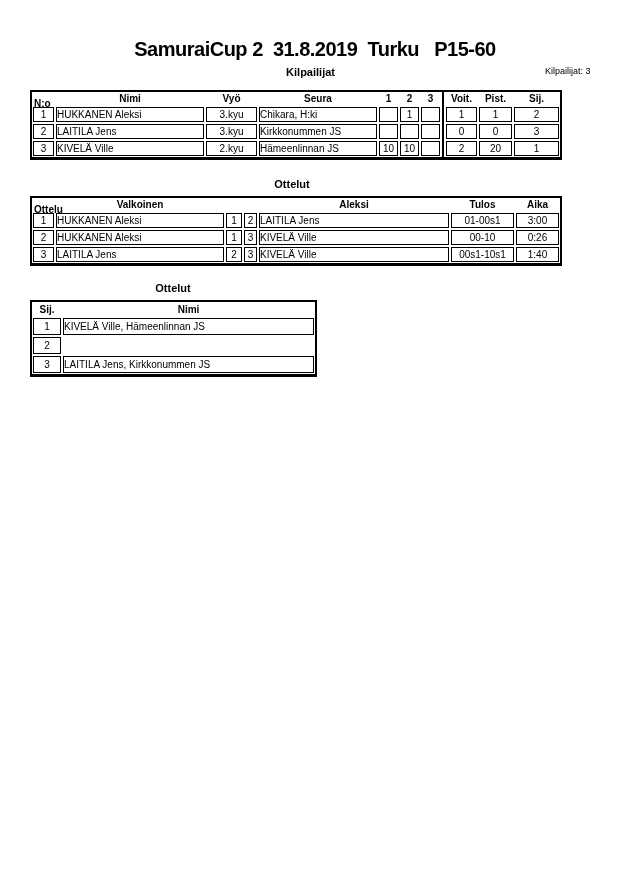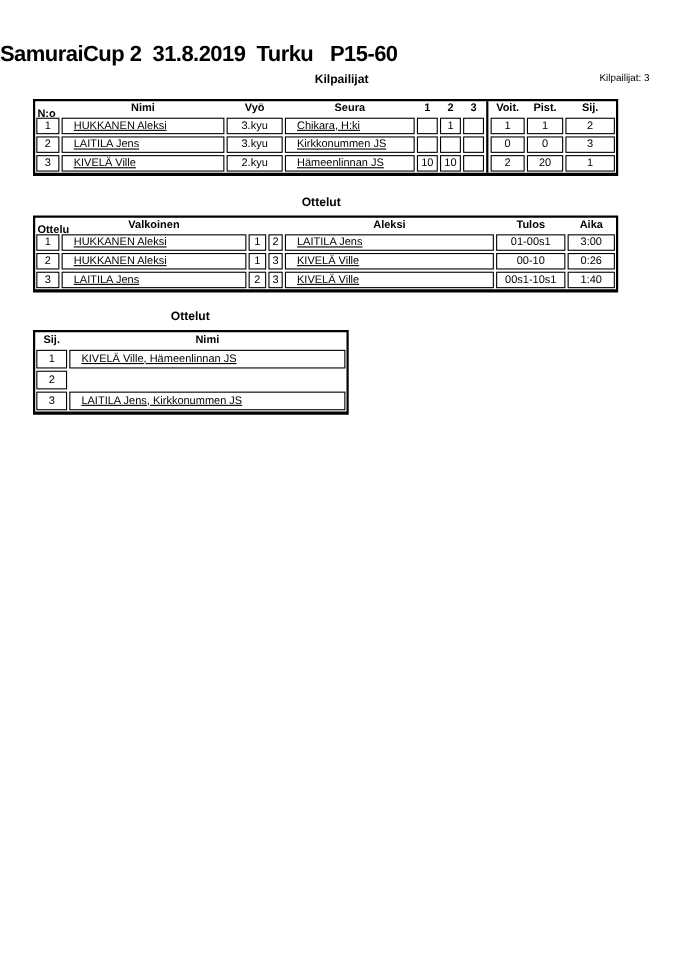--- a/index.html
+++ b/index.html
@@ -1,21 +1,21 @@
 <!DOCTYPE html>
 <html><head>
 <meta charset="utf-8">
 <style>
   html,body { margin:0; padding:0; background:#ffffff; }
   .page {
     position:relative; width:630px; height:891px; background:#ffffff;
     font-family:"Liberation Sans", sans-serif; color:#000; overflow:hidden;
   }
   .title {
-    position:absolute; top:38px; left:0; width:630px; text-align:left;
+    position:absolute; top:38px; left:0; width:630px; text-align:center;
     font-size:20px; font-weight:bold; white-space:pre; letter-spacing:-0.5px;
   }
   .section-title {
     position:absolute; font-size:11px; font-weight:bold; text-align:center; width:200px;
   }
   .st-kilpailijat { left:135px; top:66px;text-align:right; }
   .st-ottelut    { left:192px; top:178px; }
   .st-tulokset   { left:73px;  top:282px; }
   .comp-count { position:absolute; top:66px; left:545px; font-size:9px;text-align:right; }
 
@@ -34,21 +34,21 @@
   .t3 .hrow { height:13px; }
   .t3 .drow { height:17px; }
 
   .cell {
     box-sizing:border-box; font-size:10px; line-height:12px;
     display:flex; align-items:center; justify-content:center;
     overflow:hidden; white-space:nowrap;
   }
   .drow .cell { border:1px solid #000; }
   .hcell { font-weight:bold; overflow:visible; }
-  .left { justify-content:flex-start; padding-left:10px;text-decoration:underline; }
+  .left { justify-content:flex-start; padding-left:0; }
   .hleft { justify-content:flex-start; padding-left:1px;margin-top:10px; }
 
   
   .t1 .c0{width:21px}.t1 .c1{width:148px}.t1 .c2{width:51px}.t1 .c3{width:118px}
   .t1 .c4{width:19px}.t1 .c5{width:19px}.t1 .c6{width:19px}
   .t1 .csep{width:2px; border:none; padding:0;}
   .t1 .c7{width:31px}.t1 .c8{width:33px}.t1 .c9{flex:1}
   .t1 .vline { position:absolute; left:410px; top:0; bottom:0; width:2px; background:#000; }
 
   

